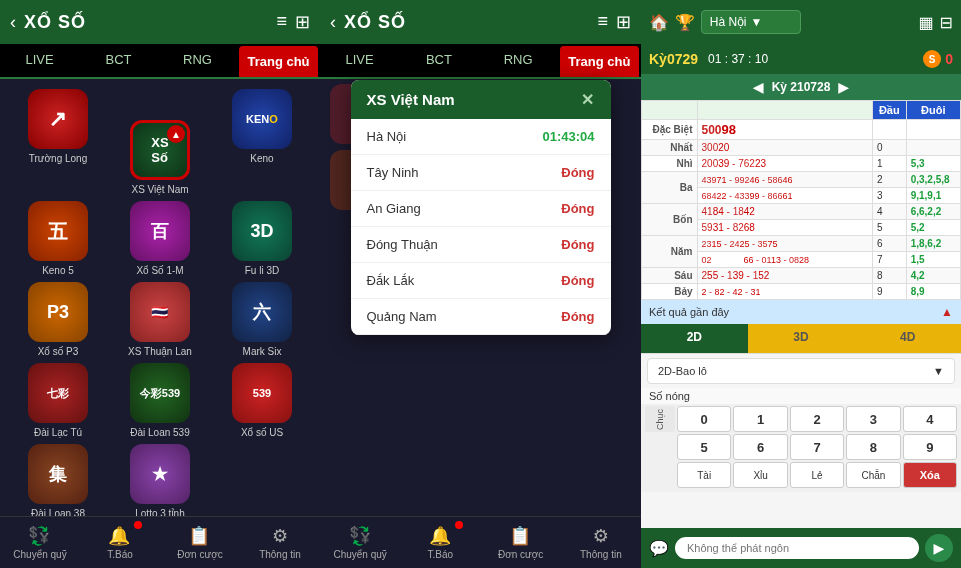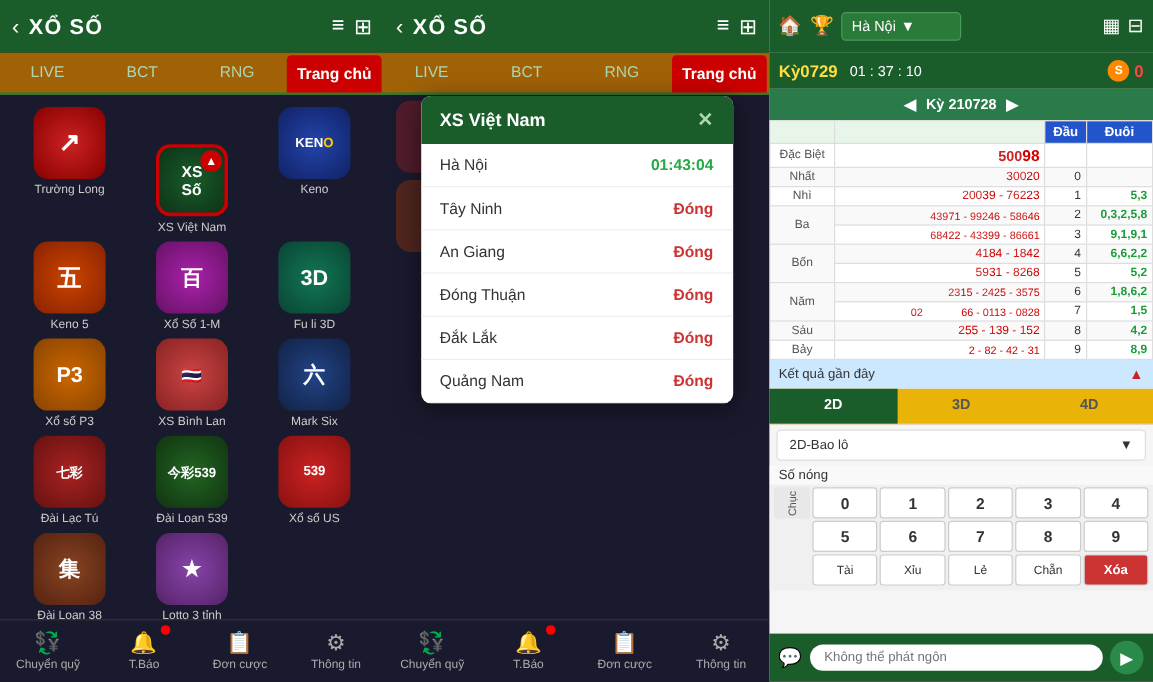--- a/index.html
+++ b/index.html
@@ -50,21 +50,21 @@
       display: flex;
       gap: 8px;
     }
     .header-bar .menu-icons span {
       font-size: 18px;
       cursor: pointer;
     }
 
     .nav-tabs {
       display: flex;
-      background: #a16207;
+      background: #000000;
       border-bottom: 2px solid #2a7a3a;
     }
     .nav-tab {
       flex: 1;
       text-align: center;
       padding: 8px 0;
       color: #aed6b0;
       font-size: 13px;
       cursor: pointer;
     }
@@ -327,28 +327,28 @@
       background: #e8f5e9;
       padding: 3px 4px;
       text-align: center;
       font-weight: bold;
       border: 1px solid #ddd;
       color: #333;
     }
     .results-table td {
       padding: 2px 4px;
       border: 1px solid #ddd;
-      text-align: right;
+      text-align: left;
       color: #333;
       font-size: 10px;
     }
     .results-table .prize-label {
       color: #555;
-      text-align: center;
-      font-weight: normal;
+      text-align: right;
+      font-weight: bold;
     }
     .results-table .prize-numbers {
       color: #cc2222;
       font-size: 10px;
     }
     .results-table .special {
       font-size: 12px;
       font-weight: bold;
       color: #cc2222;
     }
@@ -565,21 +565,21 @@
     <div class="game-item">
       <div class="game-icon gi-xsp3">
         <span style="font-size:18px;">P3</span>
       </div>
       <span class="game-label">Xổ số P3</span>
     </div>
     <div class="game-item">
       <div class="game-icon gi-xsthailan">
         <span style="font-size:14px;">🇹🇭</span>
       </div>
-      <span class="game-label">XS Bình Lan</span>
+      <span class="game-label">XS Thuận Lan</span>
     </div>
 
     <div class="game-item">
       <div class="game-icon gi-marksix">
         <span style="font-size:18px;">六</span>
       </div>
       <span class="game-label">Mark Six</span>
     </div>
     <div class="game-item">
       <div class="game-icon gi-dailactu" style="font-size:11px;text-align:center;padding:2px;">

